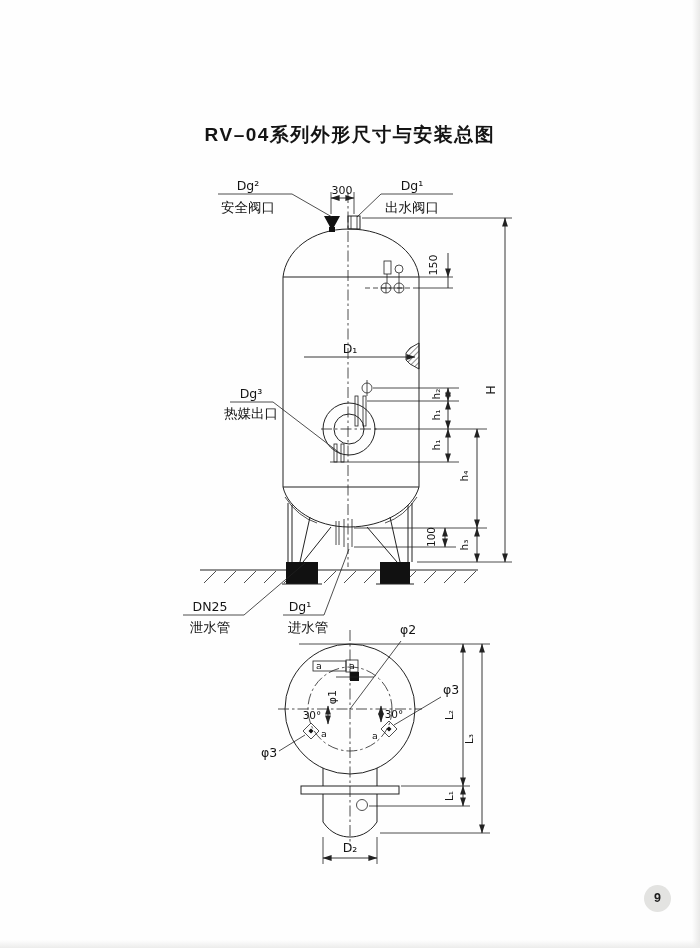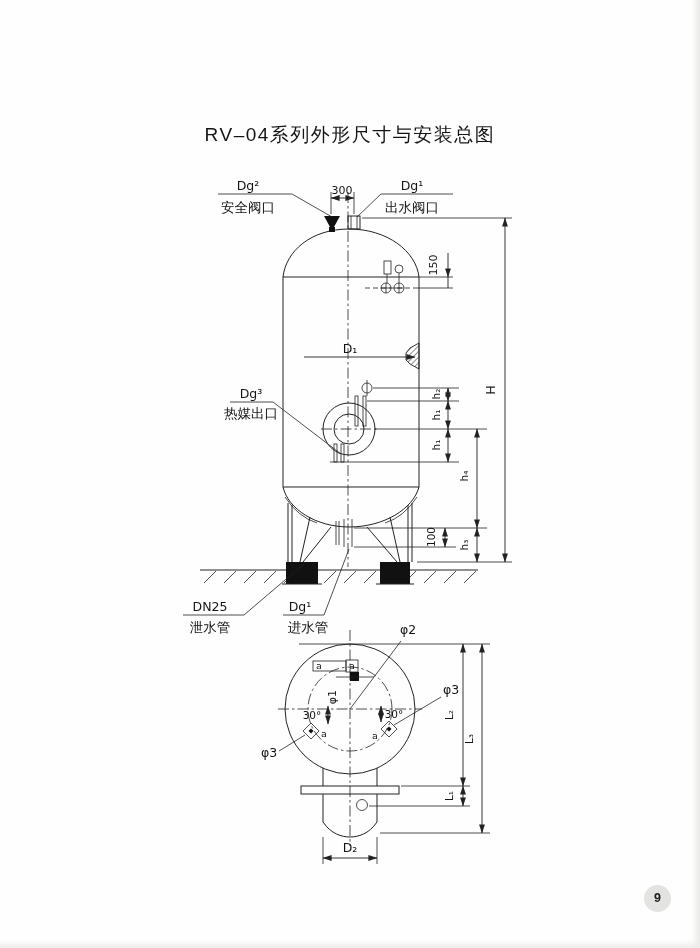--- a/index.html
+++ b/index.html
@@ -3,21 +3,21 @@
 <meta charset="utf-8">
 <style>
   html,body{margin:0;padding:0;}
   body{background:#ffffff;font-family:"Liberation Sans","DejaVu Sans",sans-serif;}
   .page{position:relative;width:700px;height:948px;background:#fefefe;overflow:hidden;}
   .edge-right{position:absolute;top:0;right:0;width:8px;height:100%;
     background:linear-gradient(to right,rgba(255,255,255,0),#e9e9e8);}
   .edge-bottom{position:absolute;left:0;bottom:0;width:100%;height:8px;
     background:linear-gradient(to bottom,rgba(255,255,255,0),#ececeb);}
   .title{position:absolute;top:122px;left:0;width:100%;text-align:center;
-    font-size:19px;font-weight:normal;color:#141414;letter-spacing:1.5px;}
+    font-size:19px;font-weight:bold;color:#141414;letter-spacing:1.5px;}
   .pageno{position:absolute;left:644px;top:885px;width:27px;height:27px;border-radius:50%;
     background:#e3e3e1;color:#1c1c1c;font-size:12.5px;font-weight:bold;
     text-align:center;line-height:27px;}
   svg text{font-family:"DejaVu Sans","Liberation Sans",sans-serif;fill:#141414;}
   .ln{stroke:#222;stroke-width:1;fill:none;}
   .thin{stroke:#222;stroke-width:0.8;fill:none;}
   .dim{stroke:#222;stroke-width:0.9;fill:none;}
   .chain{stroke:#222;stroke-width:0.8;fill:none;stroke-dasharray:11 3 2.5 3;}
   .dash{stroke:#222;stroke-width:0.8;fill:none;stroke-dasharray:5 3;}
   .blk{fill:#111;stroke:none;}

